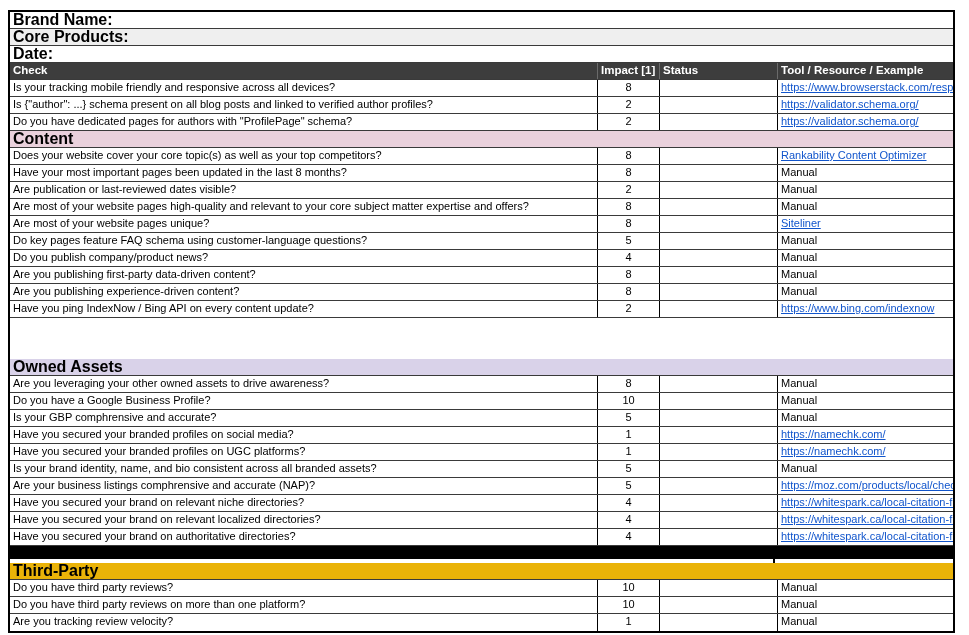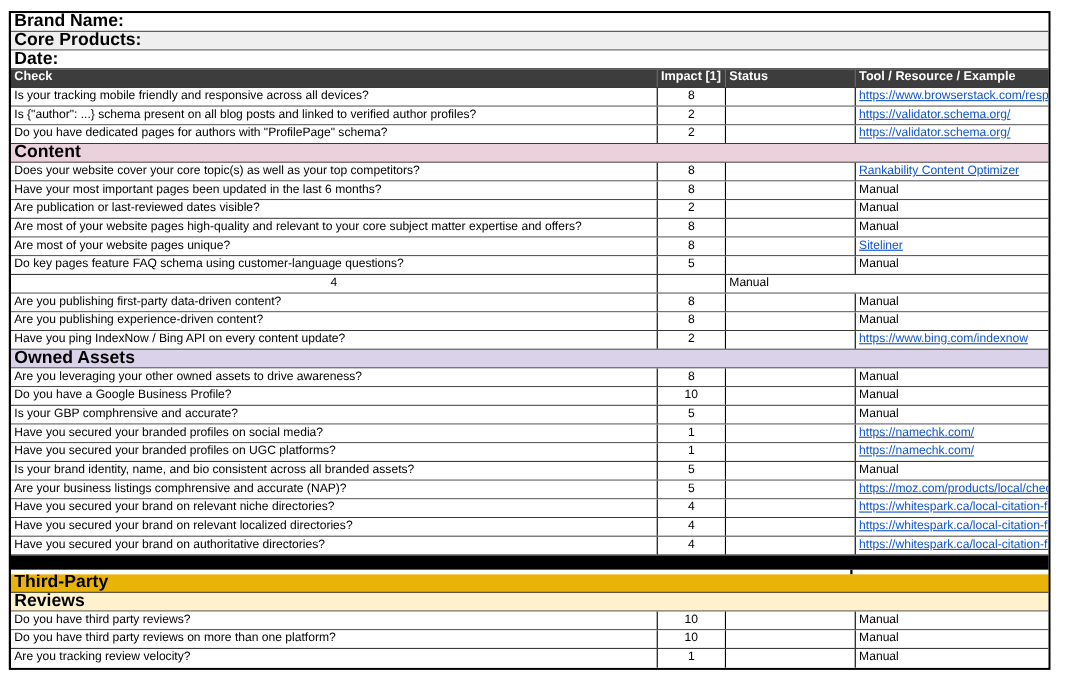--- a/index.html
+++ b/index.html
@@ -74,21 +74,21 @@
     <div class="cell"><a class="tool-link">https://validator.schema.org/</a></div>
   </div>
       <div class="merged" style="background: rgb(234, 209, 220);">Content</div>
       <div class="row">
     <div class="cell">Does your website cover your core topic(s) as well as your top competitors?</div>
     <div class="cell impact">8</div>
     <div class="cell"></div>
     <div class="cell"><a class="tool-link">Rankability Content Optimizer</a></div>
   </div>
       <div class="row">
-    <div class="cell">Have your most important pages been updated in the last 6 months?</div>
+    <div class="cell">Have your most important pages been updated in the last 8 months?</div>
     <div class="cell impact">8</div>
     <div class="cell"></div>
     <div class="cell"><span class="tool-text">Manual</span></div>
   </div>
       <div class="row">
     <div class="cell">Are publication or last-reviewed dates visible?</div>
     <div class="cell impact">2</div>
     <div class="cell"></div>
     <div class="cell"><span class="tool-text">Manual</span></div>
   </div>
@@ -104,20 +104,21 @@
     <div class="cell"></div>
     <div class="cell"><a class="tool-link">Siteliner</a></div>
   </div>
       <div class="row">
     <div class="cell">Do key pages feature FAQ schema using customer-language questions?</div>
     <div class="cell impact">5</div>
     <div class="cell"></div>
     <div class="cell"><span class="tool-text">Manual</span></div>
   </div>
       <div class="row">
+    <div class="cell">Do you publish company/product news?</div>
     <div class="cell impact">4</div>
     <div class="cell"></div>
     <div class="cell"><span class="tool-text">Manual</span></div>
   </div>
       <div class="row">
     <div class="cell">Are you publishing first-party data-driven content?</div>
     <div class="cell impact">8</div>
     <div class="cell"></div>
     <div class="cell"><span class="tool-text">Manual</span></div>
   </div>
@@ -126,21 +127,21 @@
     <div class="cell impact">8</div>
     <div class="cell"></div>
     <div class="cell"><span class="tool-text">Manual</span></div>
   </div>
       <div class="row">
     <div class="cell">Have you ping IndexNow / Bing API on every content update?</div>
     <div class="cell impact">2</div>
     <div class="cell"></div>
     <div class="cell"><a class="tool-link">https://www.bing.com/indexnow</a></div>
   </div>
-      <div class="merged" style="background: rgb(217, 210, 233);">Owned Assets</div>
+      <div class="merged" style="background: rgb(217, 210, 233); margin-top: 41px;">Owned Assets</div>
       <div class="row">
     <div class="cell">Are you leveraging your other owned assets to drive awareness?</div>
     <div class="cell impact">8</div>
     <div class="cell"></div>
     <div class="cell"><span class="tool-text">Manual</span></div>
   </div>
       <div class="row">
     <div class="cell">Do you have a Google Business Profile?</div>
     <div class="cell impact">10</div>
     <div class="cell"></div>
@@ -192,21 +193,20 @@
     <div class="cell">Have you secured your brand on authoritative directories?</div>
     <div class="cell impact">4</div>
     <div class="cell"></div>
     <div class="cell"><a class="tool-link">https://whitespark.ca/local-citation-finde</a></div>
   </div>
       <div class="row band" style="display: block;"></div>
       <div class="row gapRow" style="display: block;">
         <div class="tick"></div>
       </div>
       <div class="merged" style="background: #eab308;">Third-Party</div>
-      <div class="merged" style="background: rgb(255, 242, 204);">Reviews</div>
       <div class="row">
     <div class="cell">Do you have third party reviews?</div>
     <div class="cell impact">10</div>
     <div class="cell"></div>
     <div class="cell"><span class="tool-text">Manual</span></div>
   </div>
       <div class="row">
     <div class="cell">Do you have third party reviews on more than one platform?</div>
     <div class="cell impact">10</div>
     <div class="cell"></div>

